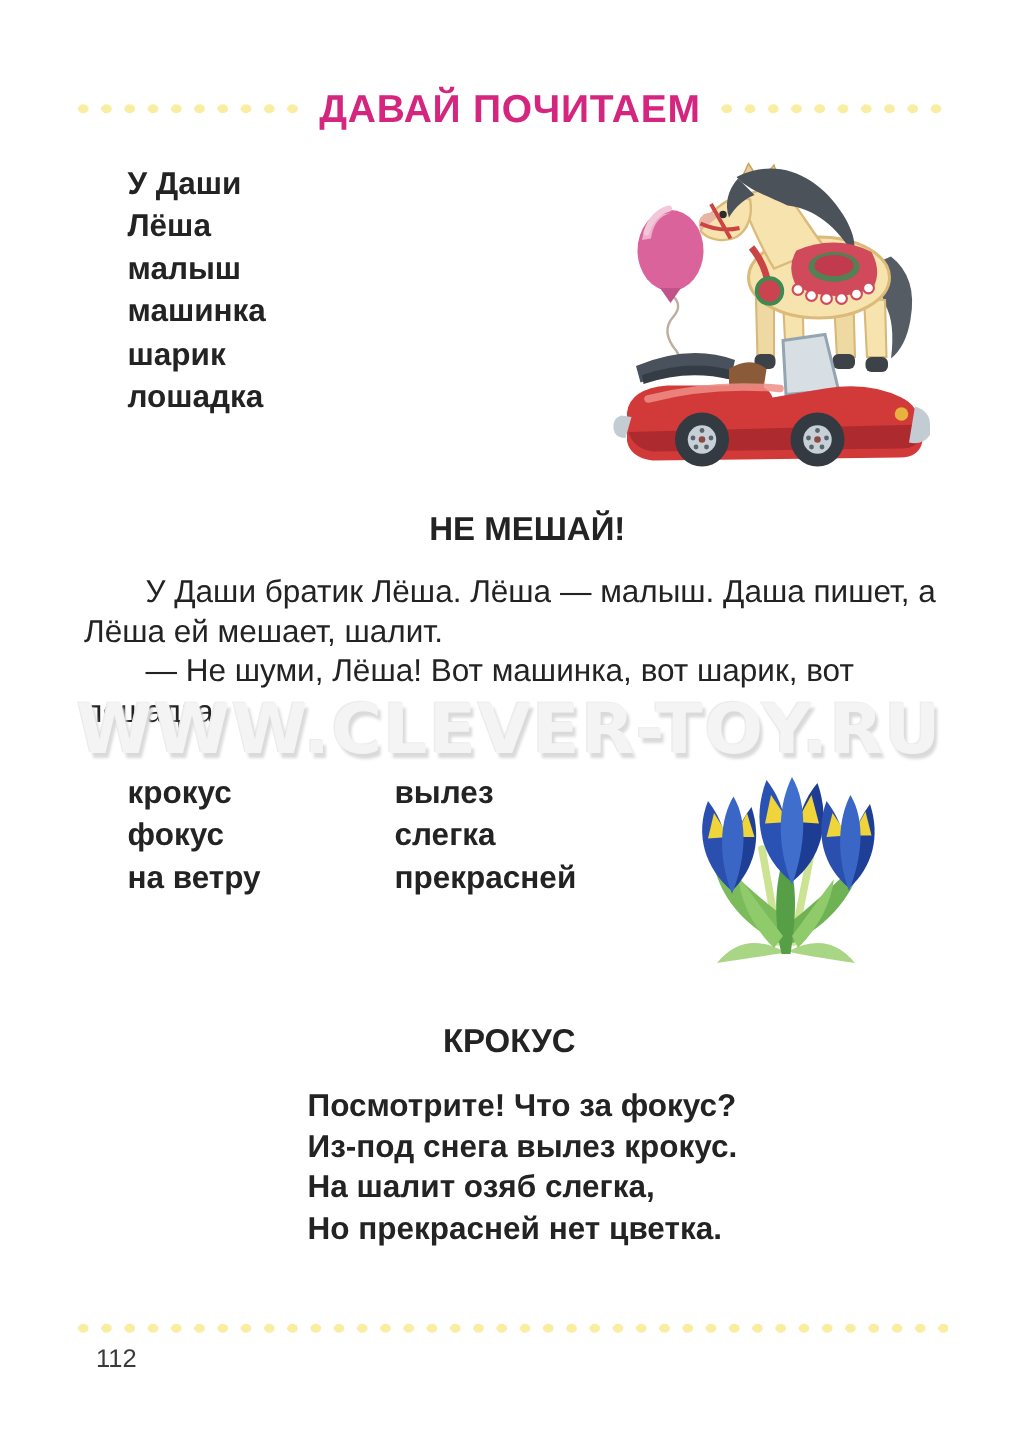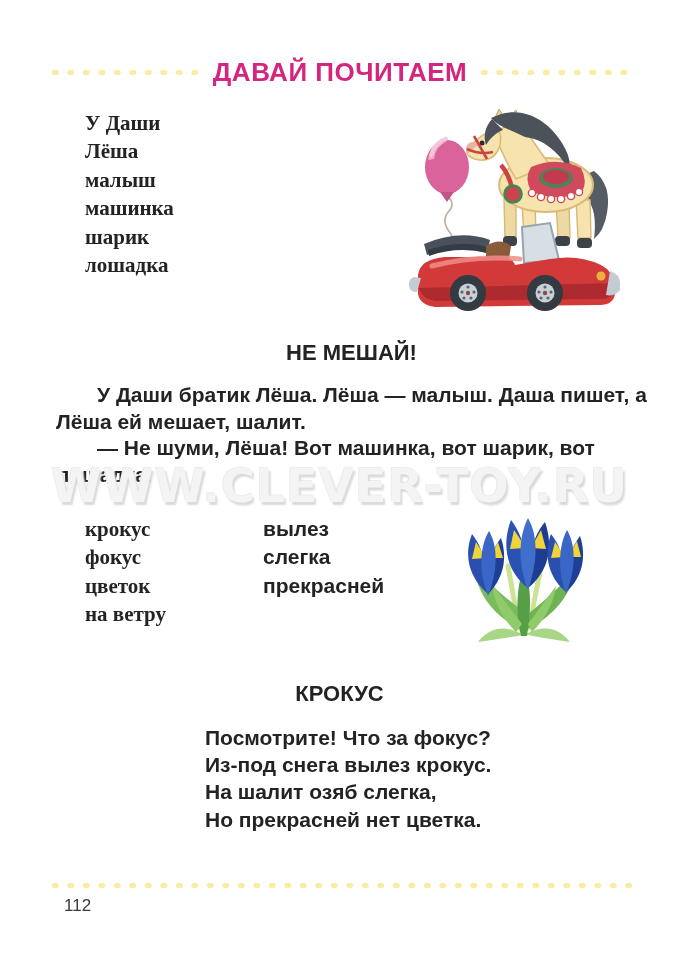--- a/index.html
+++ b/index.html
@@ -26,32 +26,32 @@
   .main-title{
     margin:0;font-size:26px;font-weight:bold;color:var(--title-pink);
     white-space:nowrap;letter-spacing:.5px;
   }
   
   .word-list{
     position:absolute;left:85px;display:flex;
     font-size:21px;font-weight:bold;line-height:28.4px;
   }
   .word-list ul{list-style:none;margin:0;padding:0;}
-  .word-list .col-1{width:178px;font-family:Liberation Serif, serif;}
+  .word-list .col-1{width:178px;}
   .wl-1{top:109px;}
   .wl-2{top:515px;}
   
   figure{margin:0;padding:0;}
   .illo-1{position:absolute;left:398px;top:103px;width:237px;height:213px;}
   .illo-2{position:absolute;left:436px;top:506px;width:180px;height:152px;}
   .illo-1 svg,.illo-2 svg{width:100%;height:100%;display:block;}
   
   .story{position:absolute;top:340px;left:56px;width:591px;}
   .story h2{margin:0 0 16px;text-align:center;font-size:22px;line-height:26px;font-weight:bold;}
-  .story p{margin:0;font-size:21px;font-weight:bold;line-height:26.6px;text-indent:41px;}
+  .story p{margin:0;font-size:21px;font-weight:normal;line-height:26.6px;text-indent:41px;}
   
   .watermark{
     position:absolute;top:459px;left:0;width:100%;text-align:center;
     font-family:"DejaVu Sans","Liberation Sans",sans-serif;
     font-size:46px;font-weight:bold;letter-spacing:1px;white-space:nowrap;
     color:var(--watermark);
     text-shadow:2px 3px 2px #dadada, -1px -1px 0 #ececec;
     pointer-events:none;
   }
   
@@ -179,21 +179,20 @@
     <p>У Даши братик Лёша. Лёша — малыш. Даша пишет, а Лёша ей мешает, шалит.</p>
     <p>— Не шуми, Лёша! Вот машинка, вот шарик, вот лошадка.</p>
   </section>
 
   <div class="watermark">WWW.CLEVER-TOY.RU</div>
 
   <section class="word-list wl-2">
     <ul class="col-1">
       <li>крокус</li>
       <li>фокус</li>
-      <li>цветок</li>
       <li>на ветру</li>
     </ul>
     <ul class="col-2">
       <li>вылез</li>
       <li>слегка</li>
       <li>прекрасней</li>
     </ul>
   </section>
 
   <figure class="illo-2" role="img" aria-label="Акварель: букет синих крокусов с зелёными листьями">

